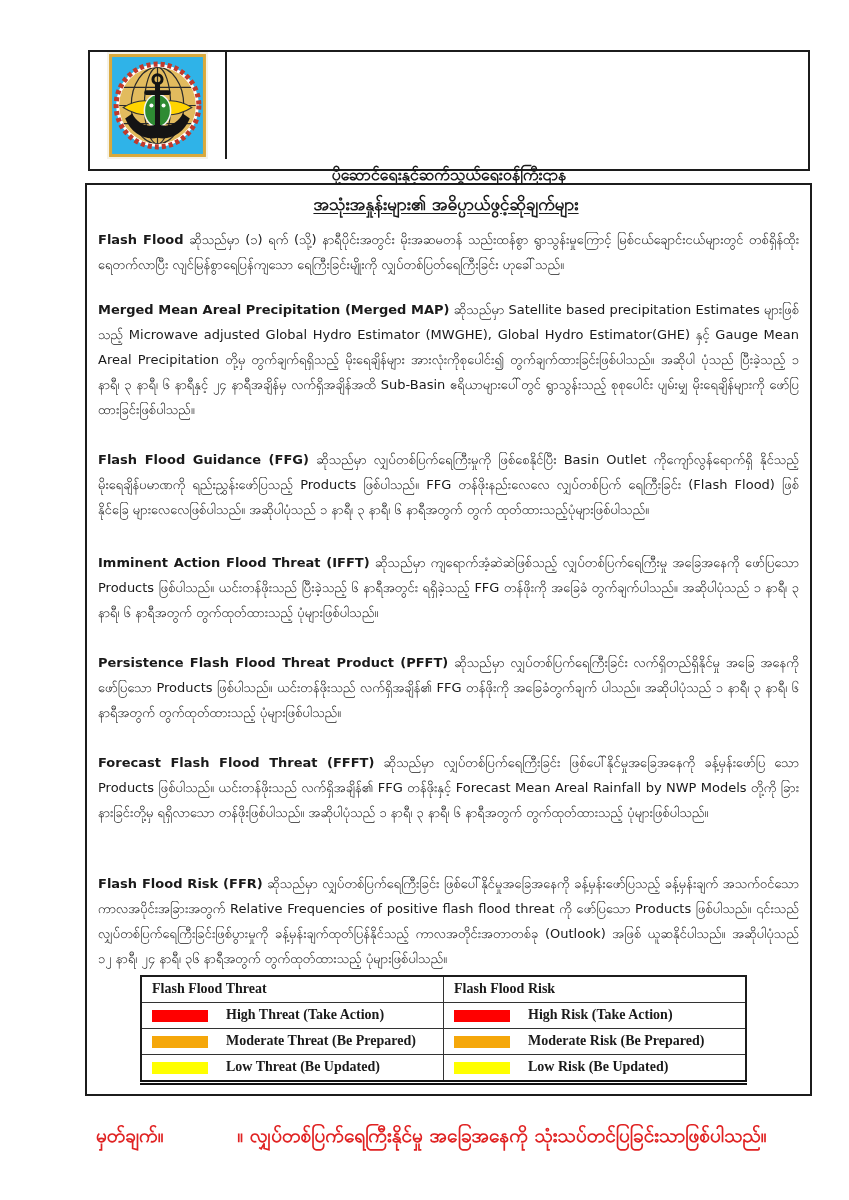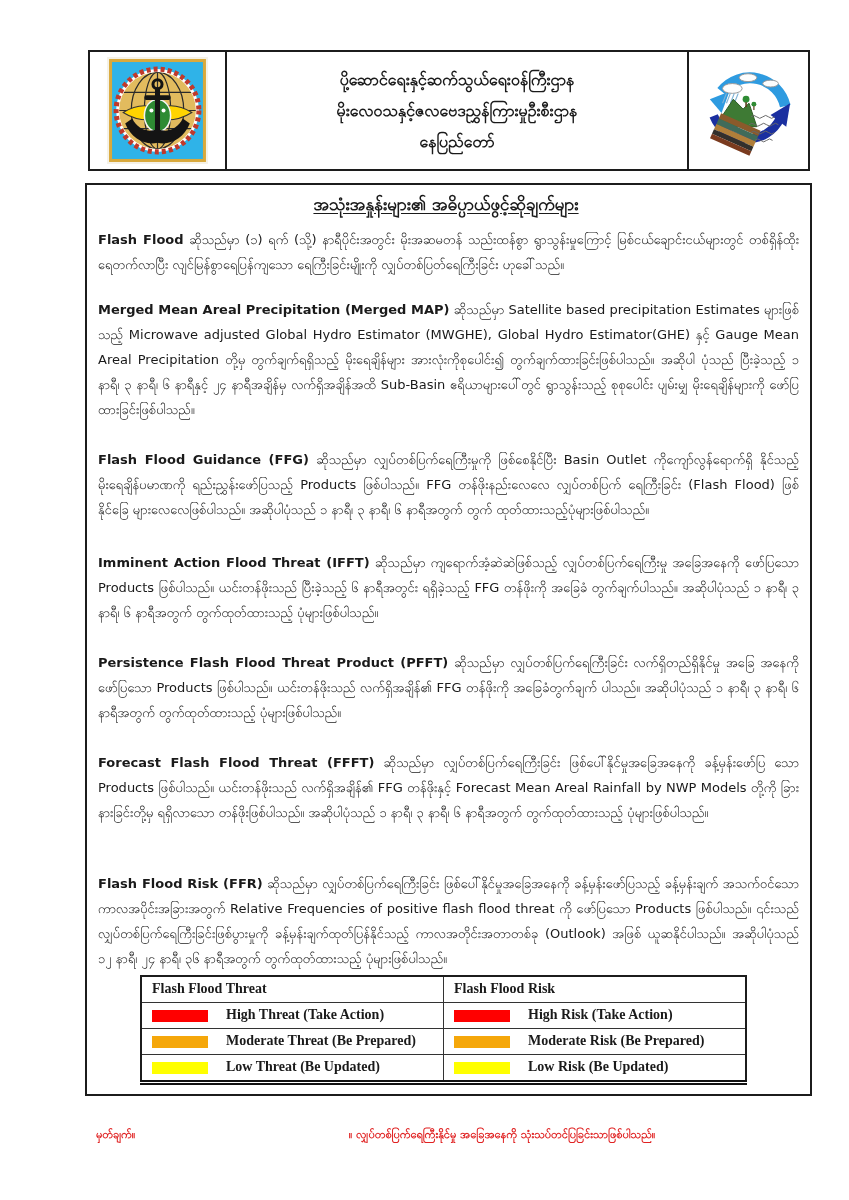--- a/index.html
+++ b/index.html
@@ -5,21 +5,21 @@
   * { box-sizing: border-box; margin: 0; padding: 0; }
   html,body { background:#e8e8e8; }
   .page {
     position: relative; width: 849px; height: 1200px; margin: 0 auto;
     background: #ffffff; overflow: hidden;
     font-family: "DejaVu Sans", sans-serif; color: #1a1a1a;
   }
   
   .header {
     position: absolute; left: 88px; top: 50px; width: 722px; height: 121px;
-    border: 2px solid #1c1c1c; display: flex; background: #fff;
+    border: 2px solid #1c1c1c; display: flex; background: #fff; flex-direction: column;
   }
   .header .cell-logo-left {
     width: 137px; border-right: 2px solid #1c1c1c;
     display: flex; align-items: center; justify-content: center;
   }
   .header .cell-title {
     flex: 1; display: flex; flex-direction: column; justify-content: center;
     text-align: center; font-weight: 700; font-size: 16px; line-height: 31px;
     padding: 0 6px;
   }
@@ -61,21 +61,21 @@
     border: 1px solid #333; padding: 4px 10px 5px 10px;
     font-weight: 700; font-size: 14px; text-align: left; width: 50%;
   }
   .swatch {
     display: inline-block; width: 56px; height: 12px; margin-right: 18px;
     vertical-align: middle;
   }
   
   .footnote {
     position: absolute; left: 96px; top: 1122px; width: 700px;
-    color: #e02222; font-weight: 700; font-size: 11px; line-height: 26px;
+    color: #e02222; font-weight: 700; font-size: 19px; line-height: 26px;
     display: flex;
   }
   .footnote .fn-label { flex: 0 0 112px; }
   .footnote .fn-text  { flex: 1; text-align: center; }
   svg { display: block; }
 </style>
 </head>
 <body>
 
 <div class="page">

